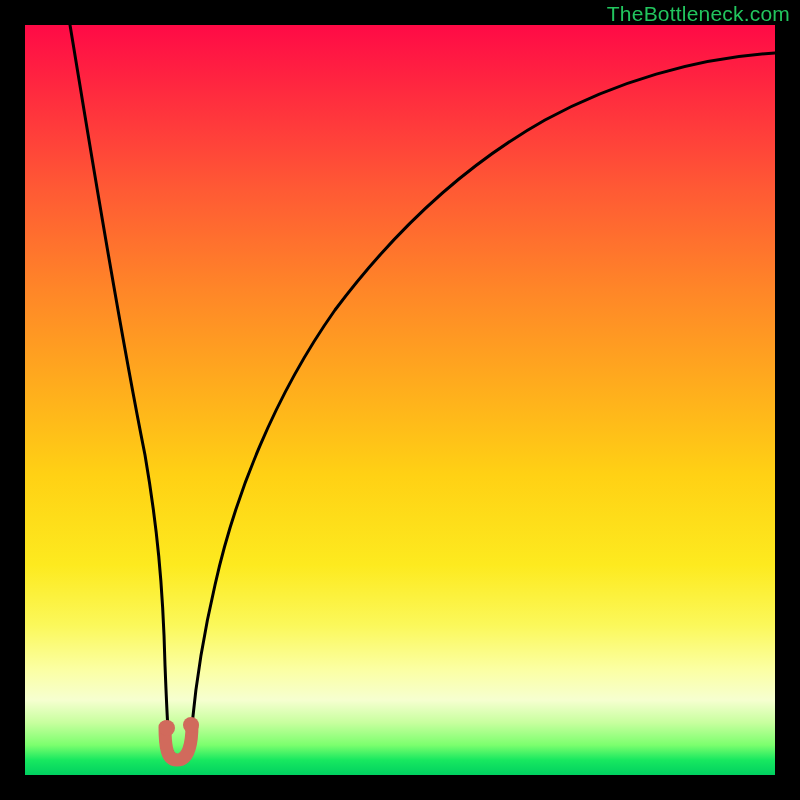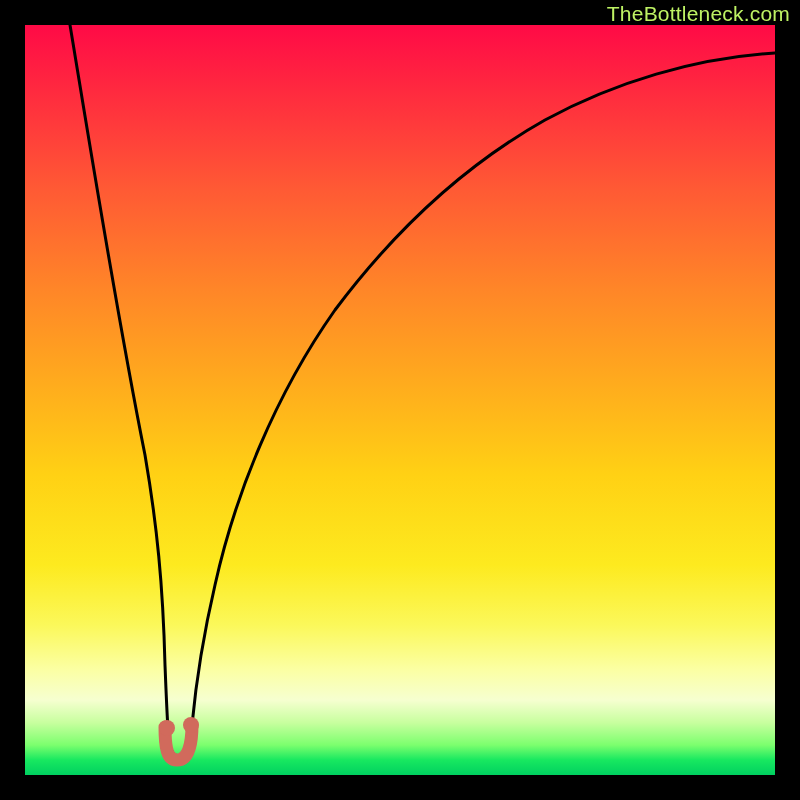--- a/index.html
+++ b/index.html
@@ -49,21 +49,21 @@
   .curve-svg {
     position: absolute;
     inset: 0;
     width: 750px;
     height: 750px;
   }
   .watermark {
     position: absolute;
     top: 2px;
     right: 10px;
-    color: #bef264;
+    color: #22c55e;
     font-size: 21px;
     letter-spacing: 0.2px;
     font-weight: 400;
     font-family: Arial, Helvetica, sans-serif;
   }
 </style>
 </head>
 <body>
 
 <div class="frame">

